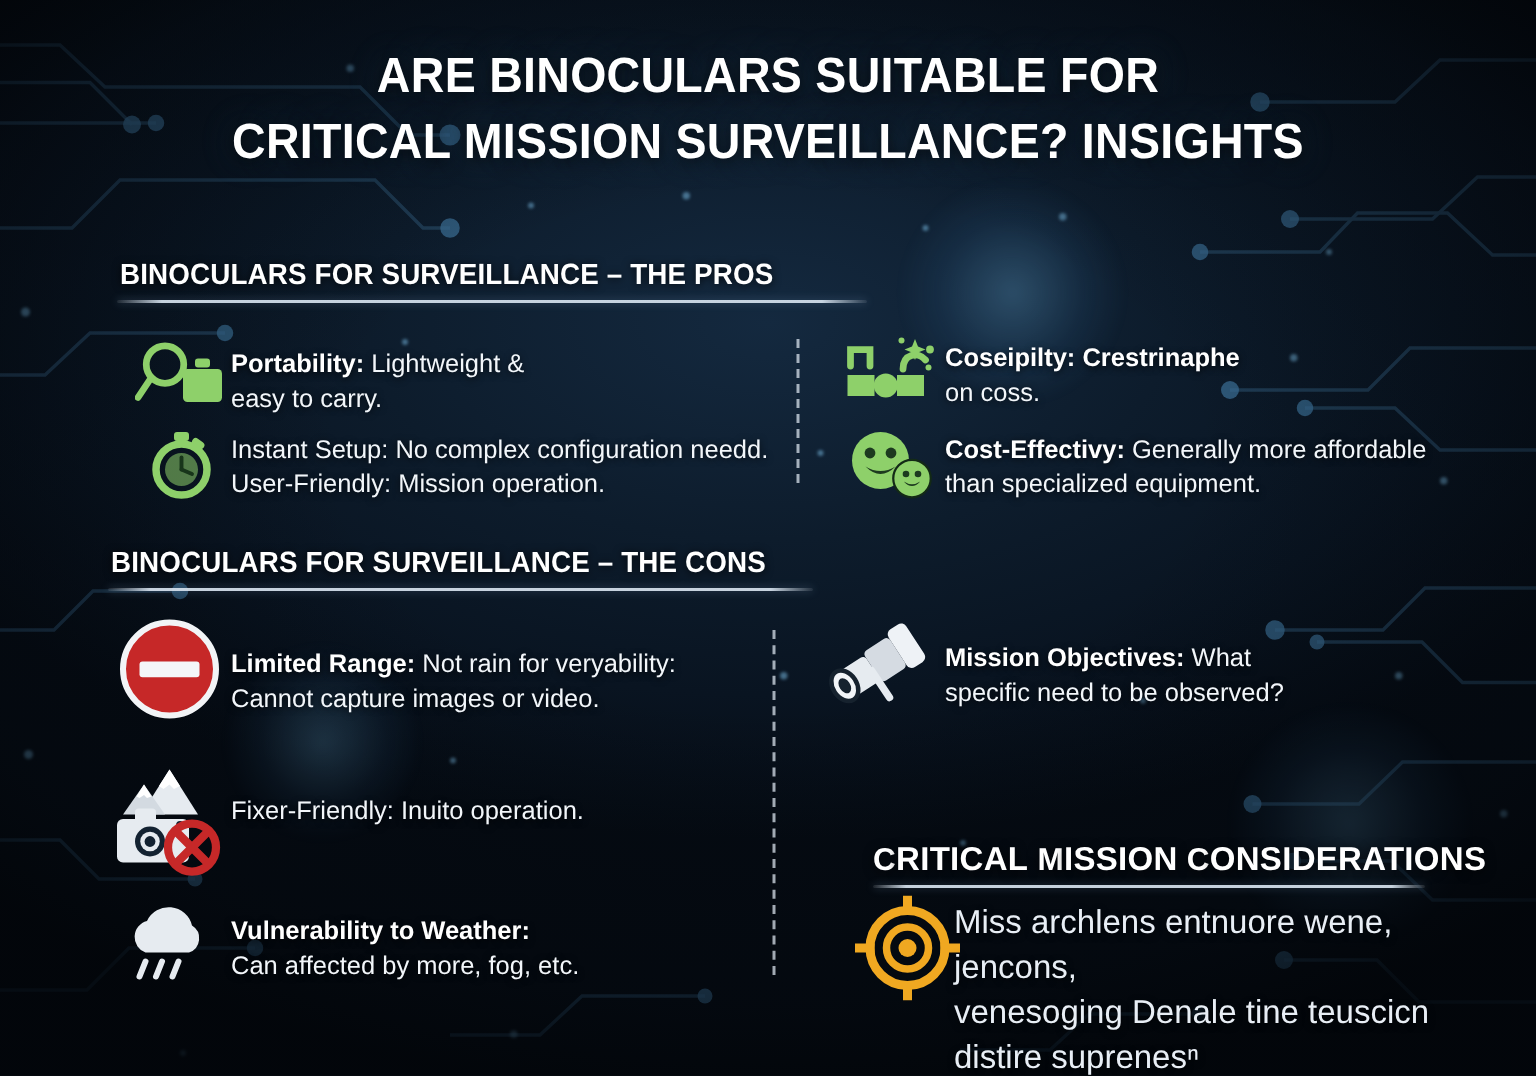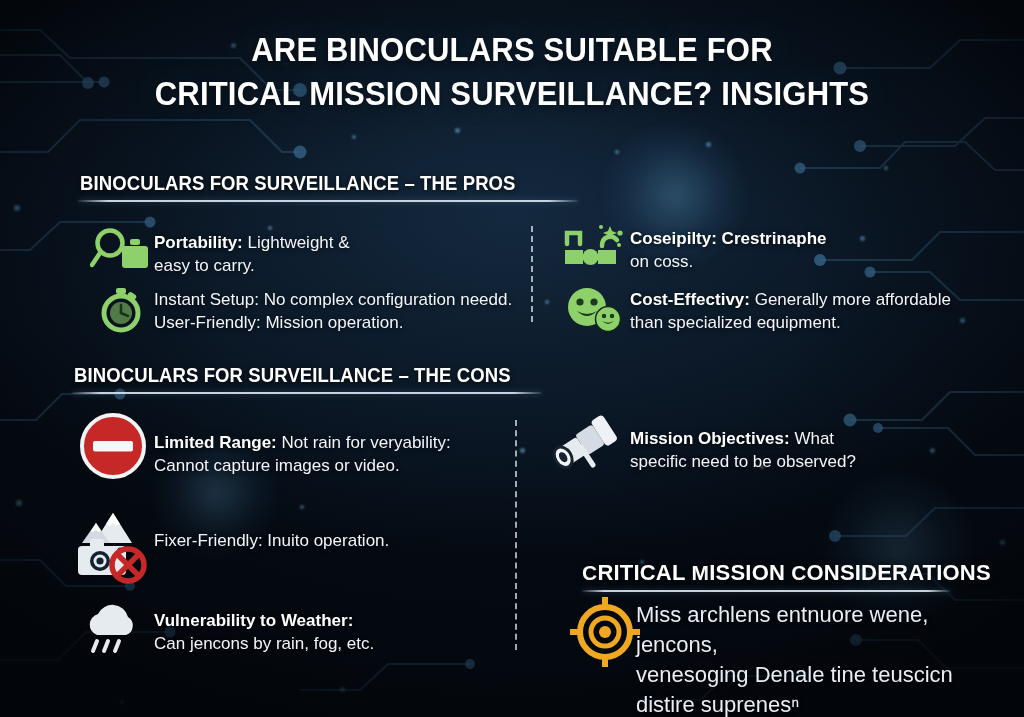--- a/index.html
+++ b/index.html
@@ -351,21 +351,21 @@
         <path d="M17 34 a11 11 0 0 1 1 -21 a16 16 0 0 1 30 3 a10 10 0 0 1 -2 18 z" fill="#e6ebf0"></path>
         <g stroke="#e6ebf0" stroke-width="4" stroke-linecap="round">
           <line x1="17" y1="40" x2="13" y2="50"></line>
           <line x1="28" y1="40" x2="24" y2="50"></line>
           <line x1="39" y1="40" x2="35" y2="50"></line>
         </g>
       </svg>
     </div>
     <div class="row-text" style="padding-top:2px;">
       <b>Vulnerability to Weather:</b><br>
-      <span>Can jencons by rain, fog, etc.</span>
+      <span>Can affected by more, fog, etc.</span>
     </div>
   </div>
 
   <div class="vdash" style="left:515px; top:420px; height:230px;"></div>
 
   <div class="row" style="left:540px; top:412px; width:440px;">
     <div class="icon-wrap" style="width:90px;height:62px;">
       <svg width="84" height="60" viewBox="0 0 84 60">
         <g transform="rotate(-33 42 30)">
           <rect x="16" y="20" width="22" height="20" rx="3" fill="#e6ebf0"></rect>

